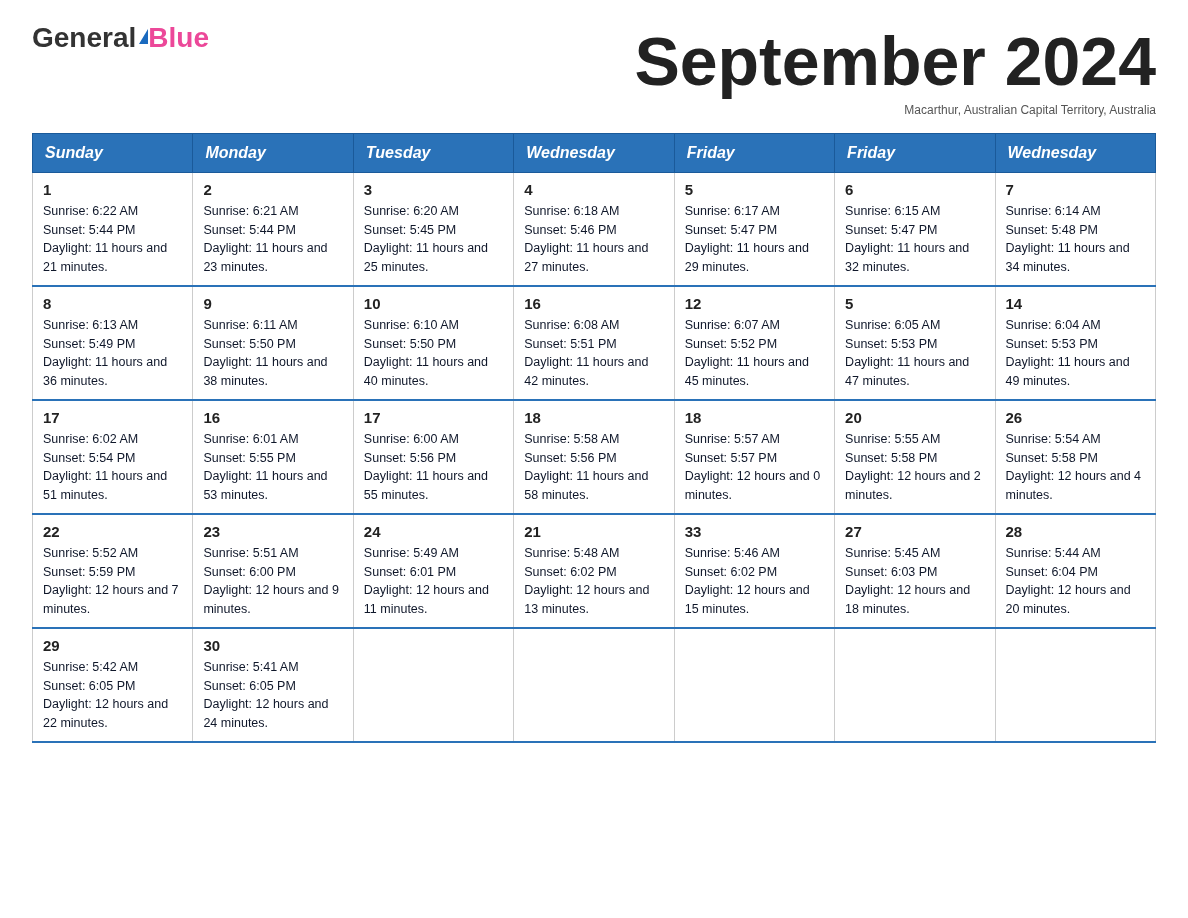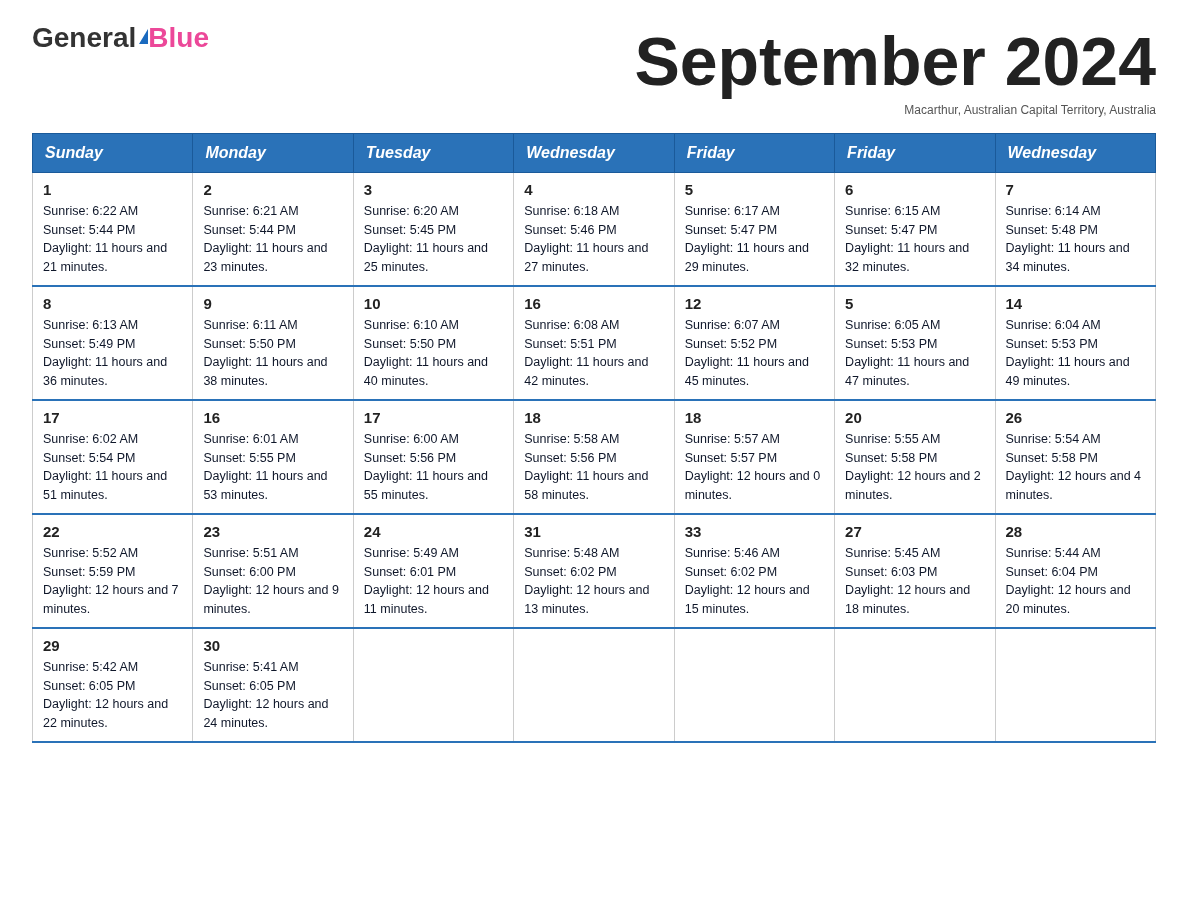--- a/index.html
+++ b/index.html
@@ -165,21 +165,21 @@
         <td><span class="day-number">17</span><span class="day-info">Sunrise: 6:00 AM<br>Sunset: 5:56 PM<br>Daylight: 11 hours and 55 minutes.</span></td>
         <td><span class="day-number">18</span><span class="day-info">Sunrise: 5:58 AM<br>Sunset: 5:56 PM<br>Daylight: 11 hours and 58 minutes.</span></td>
         <td><span class="day-number">18</span><span class="day-info">Sunrise: 5:57 AM<br>Sunset: 5:57 PM<br>Daylight: 12 hours and 0 minutes.</span></td>
         <td><span class="day-number">20</span><span class="day-info">Sunrise: 5:55 AM<br>Sunset: 5:58 PM<br>Daylight: 12 hours and 2 minutes.</span></td>
         <td><span class="day-number">26</span><span class="day-info">Sunrise: 5:54 AM<br>Sunset: 5:58 PM<br>Daylight: 12 hours and 4 minutes.</span></td>
       </tr>
       <tr>
         <td><span class="day-number">22</span><span class="day-info">Sunrise: 5:52 AM<br>Sunset: 5:59 PM<br>Daylight: 12 hours and 7 minutes.</span></td>
         <td><span class="day-number">23</span><span class="day-info">Sunrise: 5:51 AM<br>Sunset: 6:00 PM<br>Daylight: 12 hours and 9 minutes.</span></td>
         <td><span class="day-number">24</span><span class="day-info">Sunrise: 5:49 AM<br>Sunset: 6:01 PM<br>Daylight: 12 hours and 11 minutes.</span></td>
-        <td><span class="day-number">31</span><span class="day-info">Sunrise: 5:48 AM<br>Sunset: 6:02 PM<br>Daylight: 12 hours and 13 minutes.</span></td>
+        <td><span class="day-number">21</span><span class="day-info">Sunrise: 5:48 AM<br>Sunset: 6:02 PM<br>Daylight: 12 hours and 13 minutes.</span></td>
         <td><span class="day-number">33</span><span class="day-info">Sunrise: 5:46 AM<br>Sunset: 6:02 PM<br>Daylight: 12 hours and 15 minutes.</span></td>
         <td><span class="day-number">27</span><span class="day-info">Sunrise: 5:45 AM<br>Sunset: 6:03 PM<br>Daylight: 12 hours and 18 minutes.</span></td>
         <td><span class="day-number">28</span><span class="day-info">Sunrise: 5:44 AM<br>Sunset: 6:04 PM<br>Daylight: 12 hours and 20 minutes.</span></td>
       </tr>
       <tr>
         <td><span class="day-number">29</span><span class="day-info">Sunrise: 5:42 AM<br>Sunset: 6:05 PM<br>Daylight: 12 hours and 22 minutes.</span></td>
         <td><span class="day-number">30</span><span class="day-info">Sunrise: 5:41 AM<br>Sunset: 6:05 PM<br>Daylight: 12 hours and 24 minutes.</span></td>
         <td class="empty-cell"></td>
         <td class="empty-cell"></td>
         <td class="empty-cell"></td>

